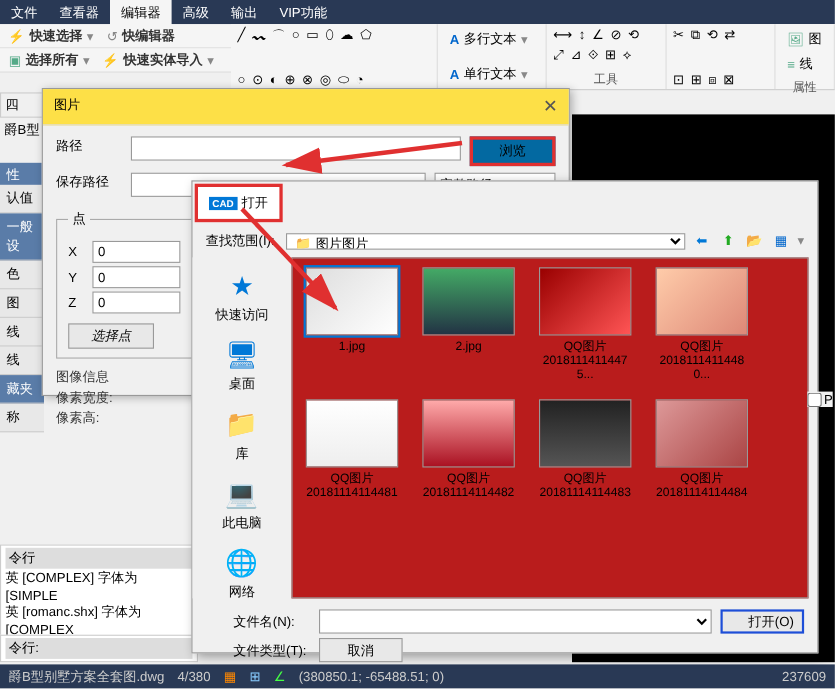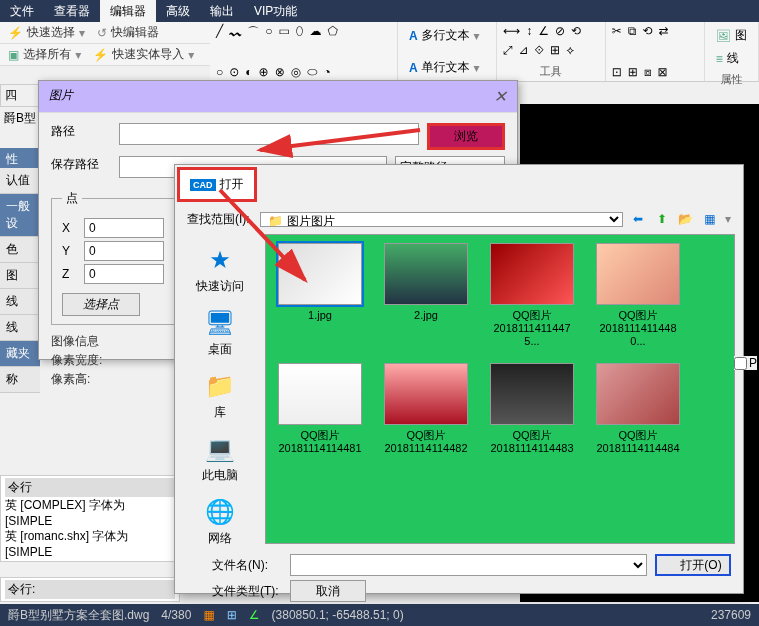--- a/index.html
+++ b/index.html
@@ -3,44 +3,44 @@
 <meta charset="utf-8">
 <style>
 * { box-sizing: border-box; margin: 0; padding: 0; font-family: "Microsoft YaHei", sans-serif; font-size: 12px; }
 body { width: 759px; height: 626px; background: #f0f0f0; position: relative; overflow: hidden; }
 
 .menubar { background: #293955; height: 22px; display: flex; align-items: center; }
 .menubar .tab { padding: 3px 10px; color: #fff; cursor: pointer; }
 .menubar .tab.active { background: #f5f5f5; color: #000; }
 
 .toolbar-row { background: #f5f5f5; height: 22px; display: flex; align-items: center; padding: 0 8px; gap: 4px; border-bottom: 1px solid #ddd; }
-.toolbar-row span.txt { color: #333; }
+.toolbar-row span.txt { color: #333; font-weight: bold; }
 
 .ribbon { background: #f5f5f5; height: 60px; display: flex; border-bottom: 1px solid #ccc; position: relative; }
 .ribbon-group { border-right: 1px solid #ddd; padding: 2px 6px; display: flex; flex-direction: column; justify-content: space-between; }
 .ribbon-icons { display: flex; gap: 6px; flex-wrap: wrap; }
 .ribbon-btn { display: flex; align-items: center; gap: 4px; padding: 2px 4px; border: 1px solid transparent; }
 .ribbon-label { text-align: center; color: #555; font-size: 11px; padding-top: 2px; }
 
 .black-area { position: absolute; top: 104px; left: 520px; right: 0; bottom: 24px; background: #000; }
 
 
 .left-panel { position: absolute; top: 126px; left: 0; width: 40px; background: #e8e8e8; }
 .left-panel div { padding: 4px 6px; border-bottom: 1px solid #ccc; }
 
 
 .dlg-image { position: absolute; top: 80px; left: 38px; width: 480px; height: 280px; background: #f0f0f0; border: 1px solid #999; box-shadow: 2px 2px 8px rgba(0,0,0,0.3); }
-.dlg-title { display: flex; justify-content: space-between; padding: 6px 10px; background: #c4b5fd; border-bottom: 1px solid #ddd; font-style: italic; }
+.dlg-title { display: flex; justify-content: space-between; padding: 6px 10px; background: #fde047; border-bottom: 1px solid #ddd; }
 .dlg-close { cursor: pointer; font-size: 16px; color: #555; }
 .dlg-body { padding: 10px 12px; }
 .dlg-row { display: flex; margin-bottom: 6px; gap: 8px; }
 .dlg-row label { width: 60px; }
 .dlg-row input[type=text] { flex: 1; height: 22px; border: 1px solid #999; padding: 0 4px; background: #fff; }
 .dlg-row select { width: 110px; height: 22px; border: 1px solid #999; background: #fff; }
-.browse-btn { padding: 2px 24px; border: 3px solid #e03030; background: #be185d; cursor: pointer; }
+.browse-btn { padding: 2px 24px; border: 3px solid #e03030; background: #0369a1; cursor: pointer; }
 .fieldset { border: 1px solid #aaa; padding: 8px 10px; margin-top: 6px; }
 .fieldset legend { padding: 0 4px; }
 .coord-row { display: flex; align-items: center; gap: 8px; margin: 3px 0; }
 .coord-row label { width: 14px; }
 .coord-row input { width: 80px; height: 20px; border: 1px solid #999; padding: 0 4px; }
 .select-pt-btn { padding: 2px 20px; margin-top: 6px; background: #e8e8e8; border: 1px solid #999; font-style: italic; }
 .img-info { margin-top: 8px; }
 .img-info div { margin: 2px 0; color: #333; }
 
 
@@ -51,21 +51,21 @@
 .dlg-open-title { display: flex; align-items: center; padding: 6px 10px; background: #fff; border: 3px solid #e03030; width: 80px; margin: 2px; gap: 4px; }
 .cad-badge { background: #0078d7; color: #fff; font-size: 9px; padding: 1px 3px; font-weight: bold; }
 .open-toolbar { display: flex; align-items: center; padding: 6px 12px; gap: 6px; }
 .open-toolbar label { margin-right: 4px; }
 .open-toolbar select { flex: 1; height: 15px; border: 1px solid #999; background: #fff; padding: 0 4px; }
 .nav-icon { width: 18px; height: 18px; display: inline-flex; align-items: center; justify-content: center; cursor: pointer; }
 .open-body { display: flex; height: 310px; }
 .places { width: 90px; background: #f0f0f0; display: flex; flex-direction: column; align-items: center; padding-top: 6px; gap: 4px; }
 .place-item { text-align: center; padding: 4px 0; cursor: pointer; width: 100%; }
 .place-item .picon { width: 32px; height: 32px; margin: 0 auto 2px; display: flex; align-items: center; justify-content: center; font-size: 24px; }
-.file-area { flex: 1; background: #22c55e; border: 1px solid #999; margin: 0 8px 0 0; padding: 8px; overflow: auto; }
+.file-area { flex: 1; background: #b91c1c; border: 1px solid #999; margin: 0 8px 0 0; padding: 8px; overflow: auto; }
 .file-grid { display: flex; flex-wrap: wrap; gap: 14px; }
 .file-item { width: 92px; text-align: center; cursor: pointer; }
 .file-item.sel .thumb { outline: 2px solid #0078d7; }
 .thumb { width: 84px; height: 62px; border: 1px solid #999; display: flex; align-items: center; justify-content: center; overflow: hidden; margin: 0 auto 4px; }
 .file-name { font-size: 11px; word-break: break-all; line-height: 1.2; }
 .open-footer { padding: 6px 12px; }
 .open-footer .frow { display: flex; align-items: center; gap: 8px; margin: 4px 0; }
 .open-footer label { width: 70px; margin-left: 25px; }
 .open-footer select, .open-footer input { flex: 1; height: 22px; border: 1px solid #999; background: #fff; padding: 0 4px; }
 .open-footer button { width: 76px; height: 22px; border: 1px solid #999; background: #e8e8e8; cursor: pointer; }
@@ -366,24 +366,24 @@
       <button>取消</button>
     </div>
   </div>
 </div>
 
 <div class="checkbox-p">
   <input type="checkbox" style=""> 
     <span>P</span>
 </div>
 
-<div class="cmd-area" style="bottom:64px">
+<div class="cmd-area" style="bottom:44px">
   <div style="background:#ddd;padding:1px 3px">令行</div>
   <div>英 [COMPLEX] 字体为 [SIMPLE</div>
-  <div>英 [romanc.shx] 字体为 [SIMPLE</div>
+  <div>英 [romanc.shx] 字体为 [COMPLEX</div>
 </div>
 <div class="cmd-area">
   <div style="background:#ddd;padding:1px 3px">令行:</div>
 </div>
 
 <div class="statusbar">
   <span>爵B型别墅方案全套图.dwg</span>
   <span>4/380</span>
   <span style="color:#f80">▦</span>
   <span style="color:#8cf">⊞</span>

